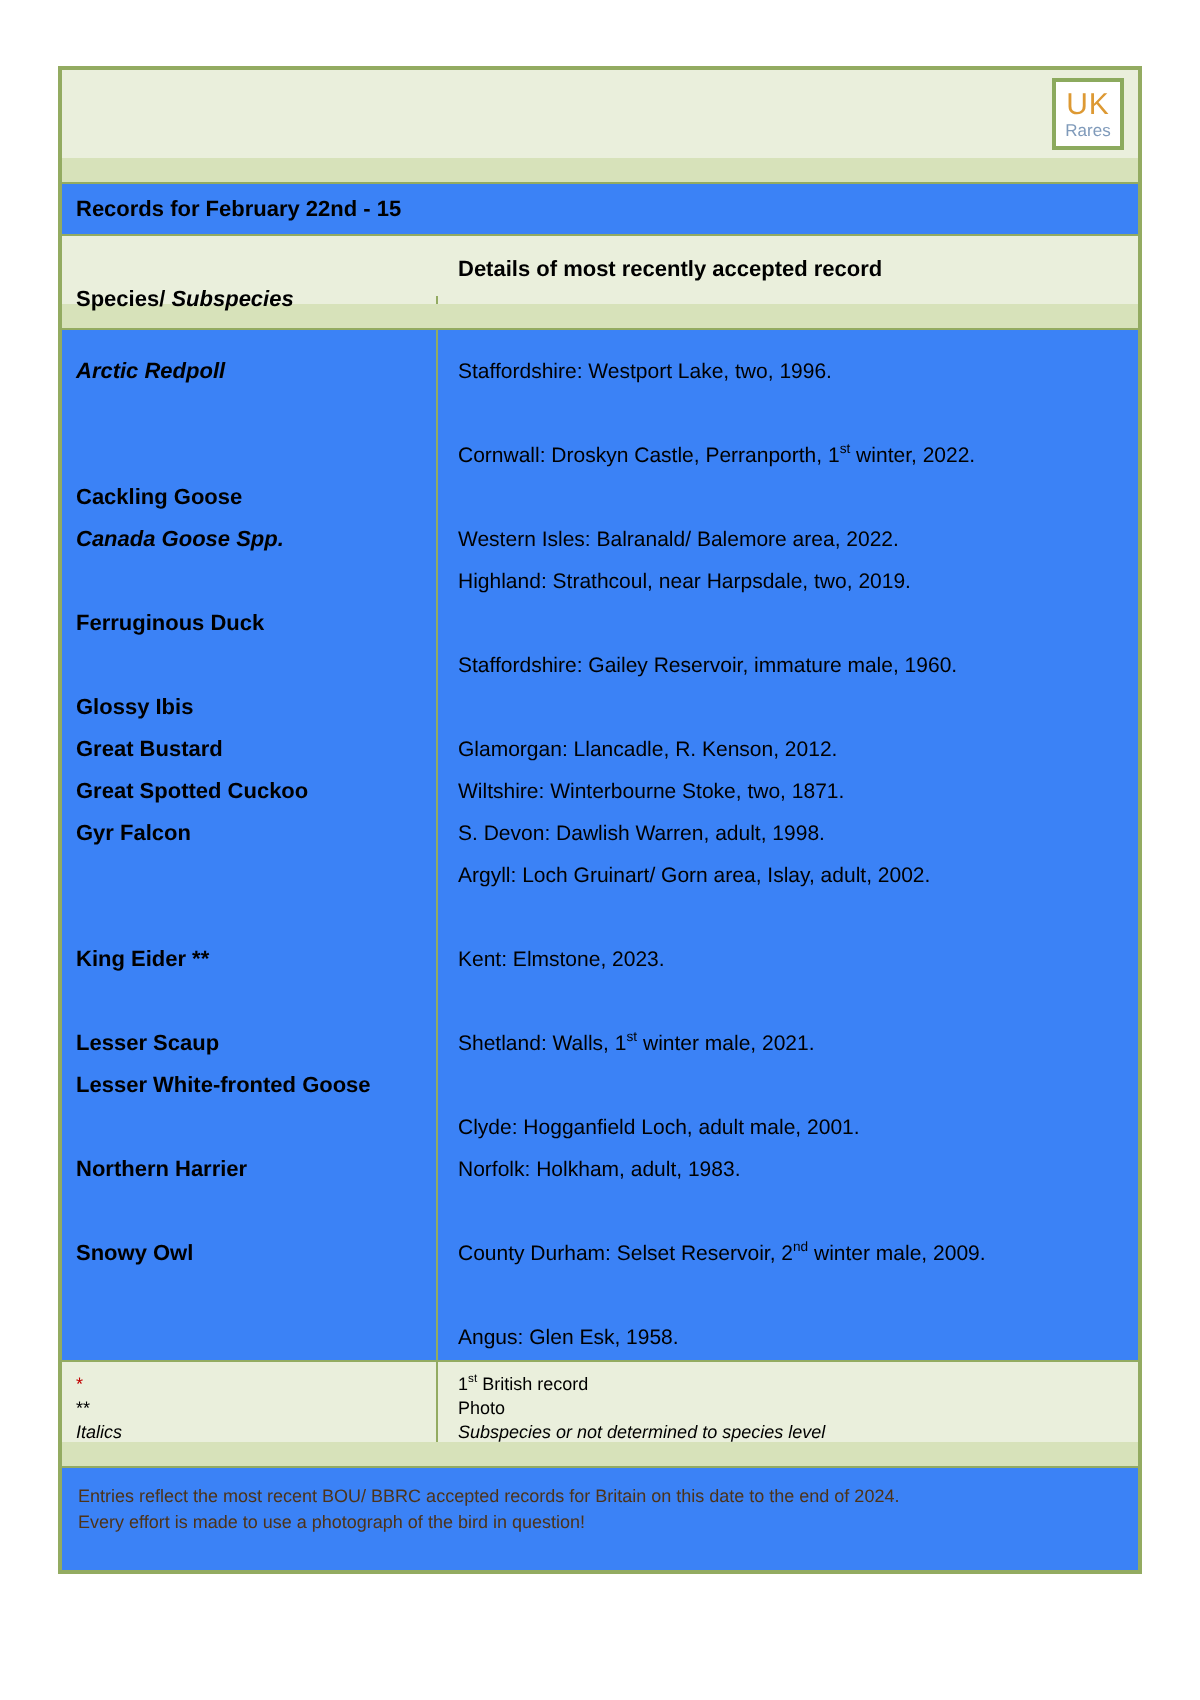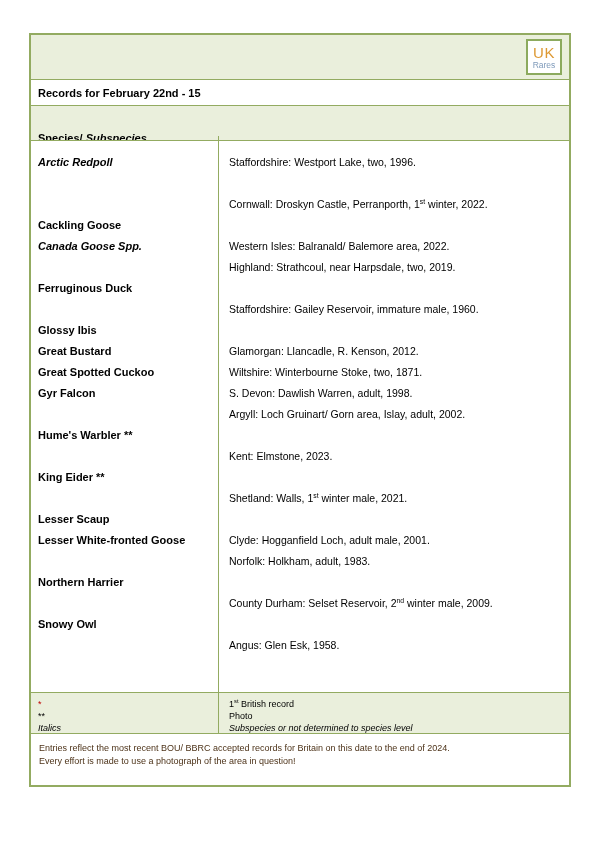--- a/index.html
+++ b/index.html
@@ -9,21 +9,21 @@
     color:#000;position:relative;overflow:hidden;
   }
   .table{
     position:absolute;left:29px;top:33px;width:542px;height:754px;
     box-sizing:border-box;border:2px solid #93ab61;
     display:flex;flex-direction:column;background:#d7e2ba;
   }
   .band{box-sizing:border-box;}
   .band + .band{border-top:1px solid #93ab61;}
   .pale{background:#eaefdc;}
-  .green{background:#ffffff;}
+  .green{background:#3b82f6;margin-top:12px;}
 
   
   .logo-band{height:44px;display:flex;justify-content:flex-end;align-items:center;padding-right:7px;}
   .logo-box{
     width:36px;height:36px;background:#ffffff;border:2px solid #8caa5e;box-sizing:border-box;
     display:flex;flex-direction:column;align-items:center;justify-content:center;line-height:1;
   }
   .logo-uk{font-size:15px;color:#dd9933;letter-spacing:0.5px;}
   .logo-rares{font-size:8.5px;color:#7f9aba;margin-top:1px;}
 
@@ -70,38 +70,40 @@
   </div>
 
   <div class="band green title-band">
     <span>Records for February 22nd - 15</span>
   </div>
 
   <div class="band pale colhead-band">
     <div class="c1">
       <span>Species/</span>&nbsp;<span class="it">Subspecies</span>
     </div>
+    <div class="c2">
+      <span>Details of most recently accepted record</span>
+    </div>
   </div>
 
   <div class="band green body-band">
     <div class="body-left">
         <div class="line sp it">Arctic Redpoll</div>
         <div class="line"></div>
         <div class="line"></div>
         <div class="line sp">Cackling Goose</div>
         <div class="line sp it">Canada Goose Spp.</div>
         <div class="line"></div>
         <div class="line sp">Ferruginous Duck</div>
         <div class="line"></div>
         <div class="line sp">Glossy Ibis</div>
         <div class="line sp">Great Bustard</div>
         <div class="line sp">Great Spotted Cuckoo</div>
         <div class="line sp">Gyr Falcon</div>
         <div class="line"></div>
-        <div class="line sp">Hume's Warbler **</div>
         <div class="line"></div>
         <div class="line sp">King Eider **</div>
         <div class="line"></div>
         <div class="line sp">Lesser Scaup</div>
         <div class="line sp">Lesser White-fronted Goose</div>
         <div class="line"></div>
         <div class="line sp">Northern Harrier</div>
         <div class="line"></div>
         <div class="line sp">Snowy Owl</div>
       </div>
@@ -141,16 +143,16 @@
       </div>
     <div class="legend-right">
         <div class="lline">1<sup>st</sup> British record</div>
         <div class="lline">Photo</div>
         <div class="lline lit">Subspecies or not determined to species level</div>
       </div>
   </div>
 
   <div class="band green footer-band">
     <div>Entries reflect the most recent BOU/ BBRC accepted records for Britain on this date to the end of 2024.</div>
-    <div>Every effort is made to use a photograph of the area in question!</div>
+    <div>Every effort is made to use a photograph of the bird in question!</div>
   </div>
 
 </div>
 
 </body></html>

